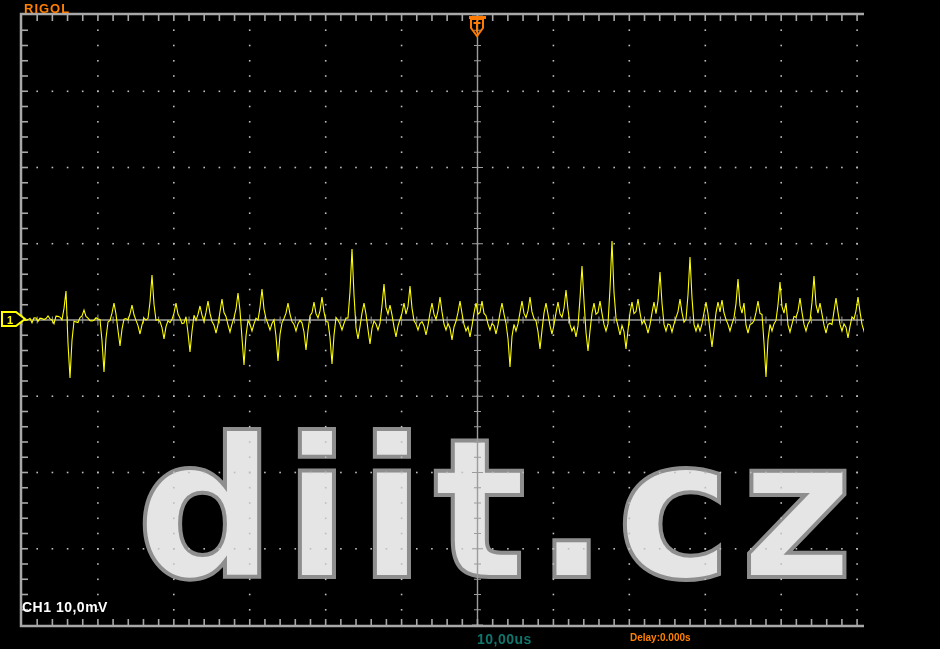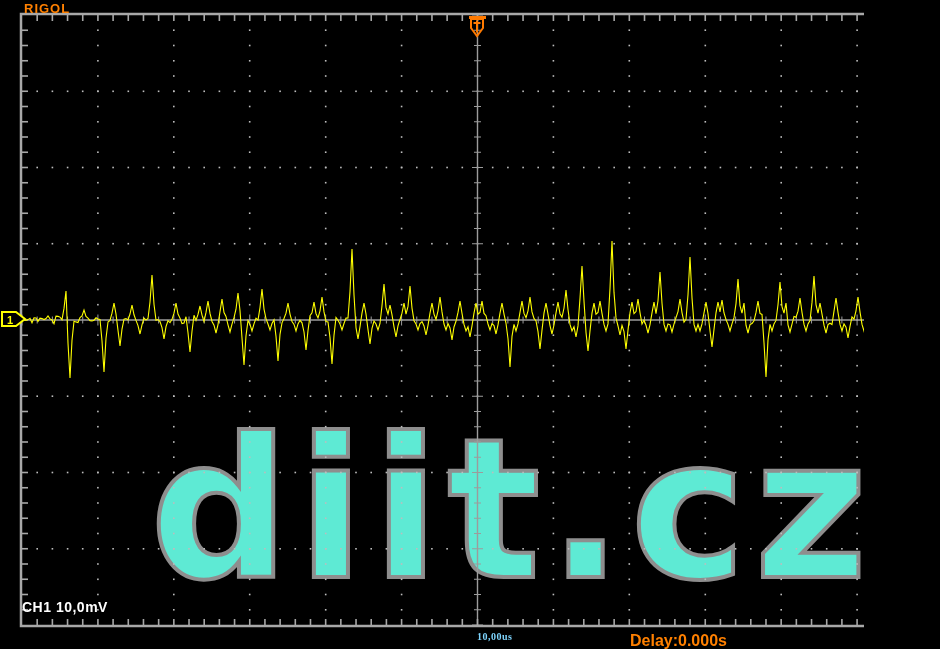--- a/index.html
+++ b/index.html
@@ -1,31 +1,31 @@
 <!DOCTYPE html>
 <html><head>
 <meta charset="utf-8">
 <style>
   html,body{margin:0;padding:0;background:#000;}
   .scope{position:relative;width:864px;height:649px;background:#000;overflow:hidden;
          font-family:"Liberation Sans",sans-serif;}
   .logo{position:absolute;left:24px;top:1px;font-size:13px;font-weight:bold;
         letter-spacing:1px;color:#ff8000;z-index:4;}
-  .watermark{position:absolute;left:150px;top:412px;z-index:1;line-height:1;
+  .watermark{position:absolute;left:136px;top:412px;z-index:1;line-height:1;
         font-family:"DejaVu Sans",sans-serif;font-size:195px;font-weight:bold;
-        letter-spacing:8px;color:#5eead4;text-align:right;-webkit-text-stroke:4px #8e8e8e;}
+        letter-spacing:8px;color:#e5e5e5;text-align:right;-webkit-text-stroke:4px #8e8e8e;}
   #graticule{position:absolute;left:0;top:0;z-index:2;}
   .marker{position:absolute;z-index:3;}
   .trig-marker{left:465px;top:14px;}
   .ch-marker{left:1px;top:309px;}
   .sb-ch{position:absolute;left:22px;top:599px;font-size:14px;font-weight:bold;
         letter-spacing:0.5px;color:#ffffff;z-index:4;}
-  .sb-tb{position:absolute;left:477px;top:631px;font-size:10px;font-weight:bold;
-        letter-spacing:0.5px;color:#7dd3fc;z-index:4;font-family:Liberation Serif, serif;}
-  .sb-delay{position:absolute;left:630px;top:632px;font-size:16px;font-weight:bold;
+  .sb-tb{position:absolute;left:477px;top:631px;font-size:14px;font-weight:bold;
+        letter-spacing:0.5px;color:#0f766e;z-index:4;}
+  .sb-delay{position:absolute;left:630px;top:632px;font-size:10px;font-weight:bold;
         color:#ff8000;z-index:4;}
 </style>
 </head>
 <body>
 
 <div class="scope">
 
   <span class="logo">RIGOL</span>
 
   <div class="watermark">diit.cz</div>

